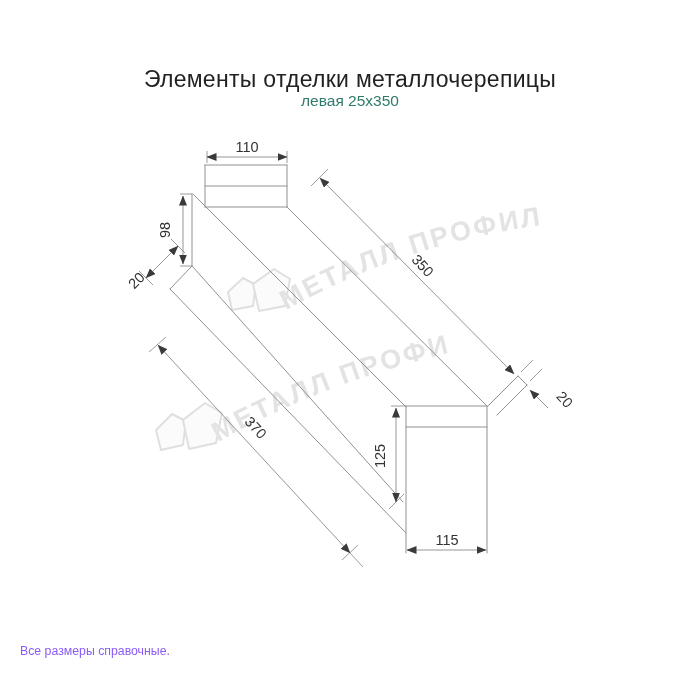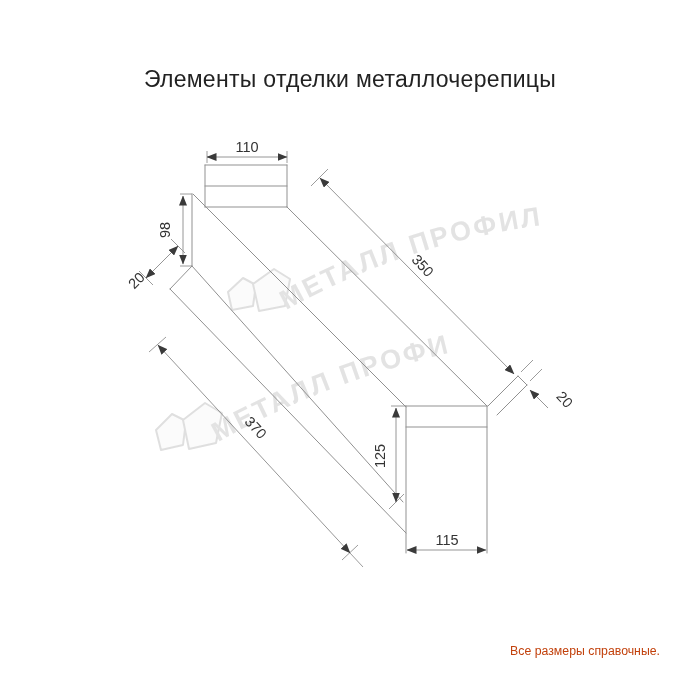--- a/index.html
+++ b/index.html
@@ -10,33 +10,34 @@
   .page-title{
     position:absolute;top:26px;left:0;width:700px;text-align:center;
     font-size:23px;line-height:27px;color:#222;letter-spacing:.3px;margin-top:40px;
   }
   .subtitle{
     position:absolute;top:92px;left:0;width:700px;text-align:center;
     font-size:15.5px;line-height:17.5px;color:#2f7a6b;
   }
   .footer{
     position:absolute;left:20px;top:643px;width:640px;
-    font-size:12.3px;line-height:16.5px;color:#c2410c;text-align:right;
+    font-size:12.3px;line-height:16.5px;color:#8b5cf6;
   }
   svg.drawing{position:absolute;left:0;top:0;}
   .dimtxt{font-family:"Liberation Sans","DejaVu Sans",sans-serif;font-size:14.5px;fill:#333;}
   .wmtext{font-family:"Liberation Sans","DejaVu Sans",sans-serif;font-weight:bold;
           font-size:27px;letter-spacing:2.5px;fill:#e2e2e2;}
 </style>
 </head>
 <body>
 
 <div class="page-title">Элементы отделки металлочерепицы</div>
 
 <div class="subtitle">
+  <div>левая 25х350</div>
 </div>
 
 <svg class="drawing" width="700" height="700" viewBox="0 0 700 700">
   <defs>
     <marker id="arr" markerWidth="10" markerHeight="8" refX="9.5" refY="4" orient="auto-start-reverse" markerUnits="userSpaceOnUse">
       <path d="M0,0 L10,4 L0,8 Z" fill="#3a3a3a"></path>
     </marker>
     <path id="wmpath1" d="M286,310 Q412,240 552,224" fill="none"></path>
     <path id="wmpath2" d="M218,442 Q328,380 462,350" fill="none"></path>
   </defs>

